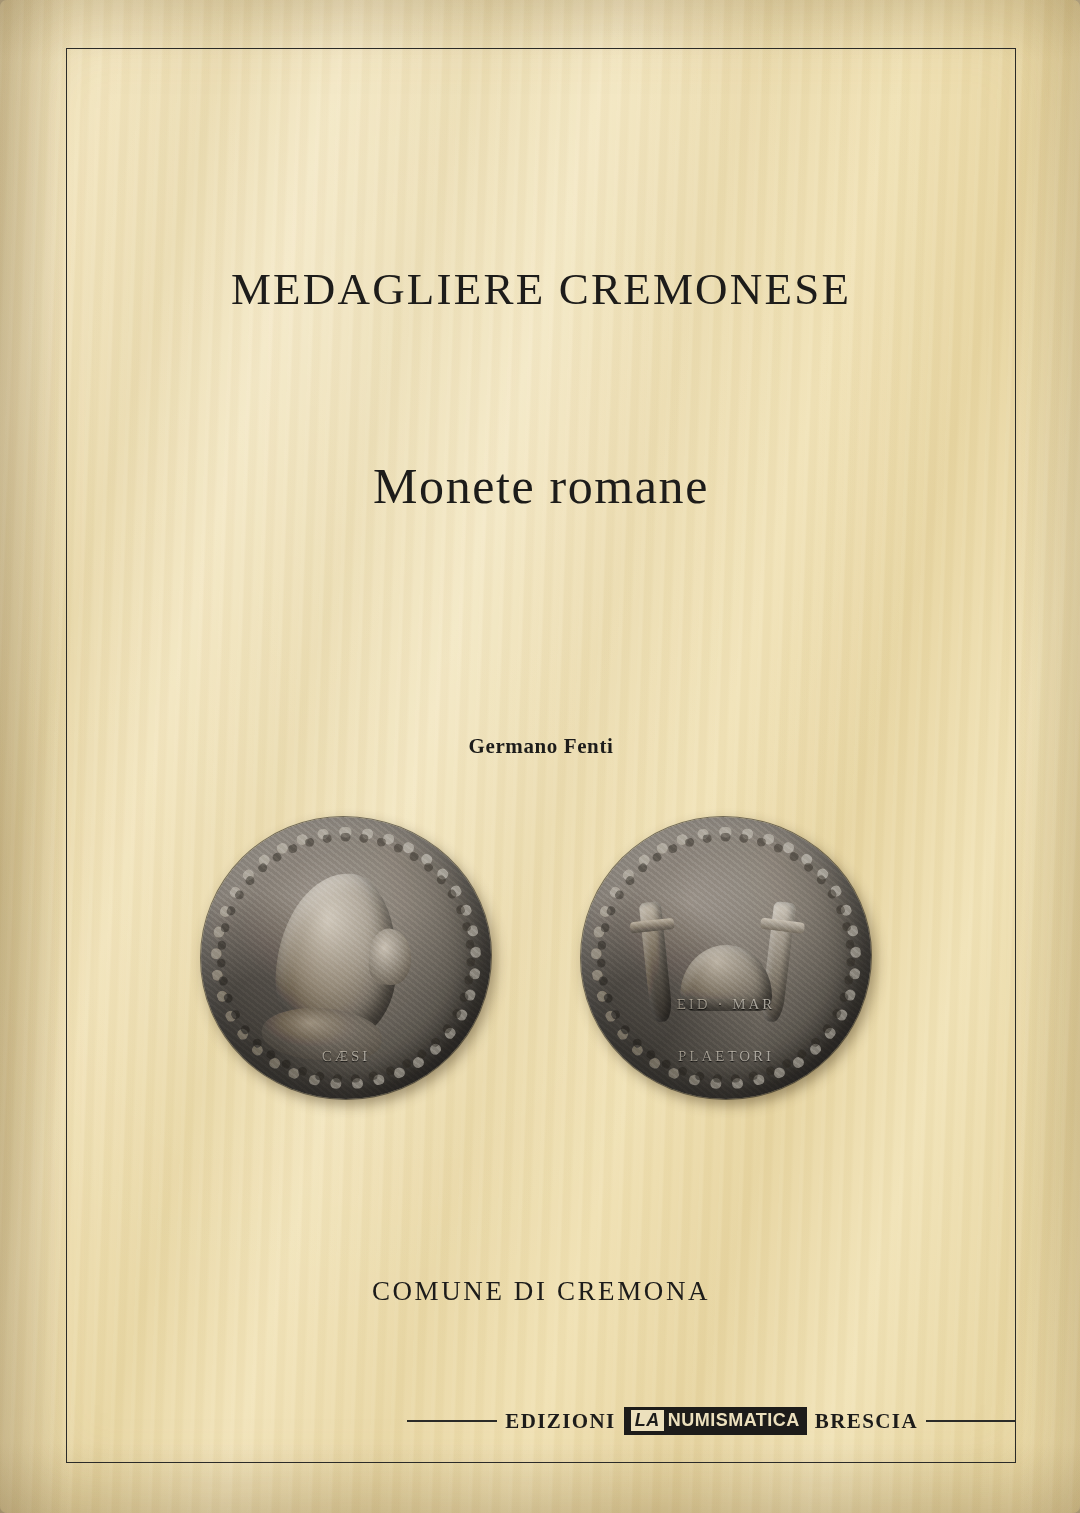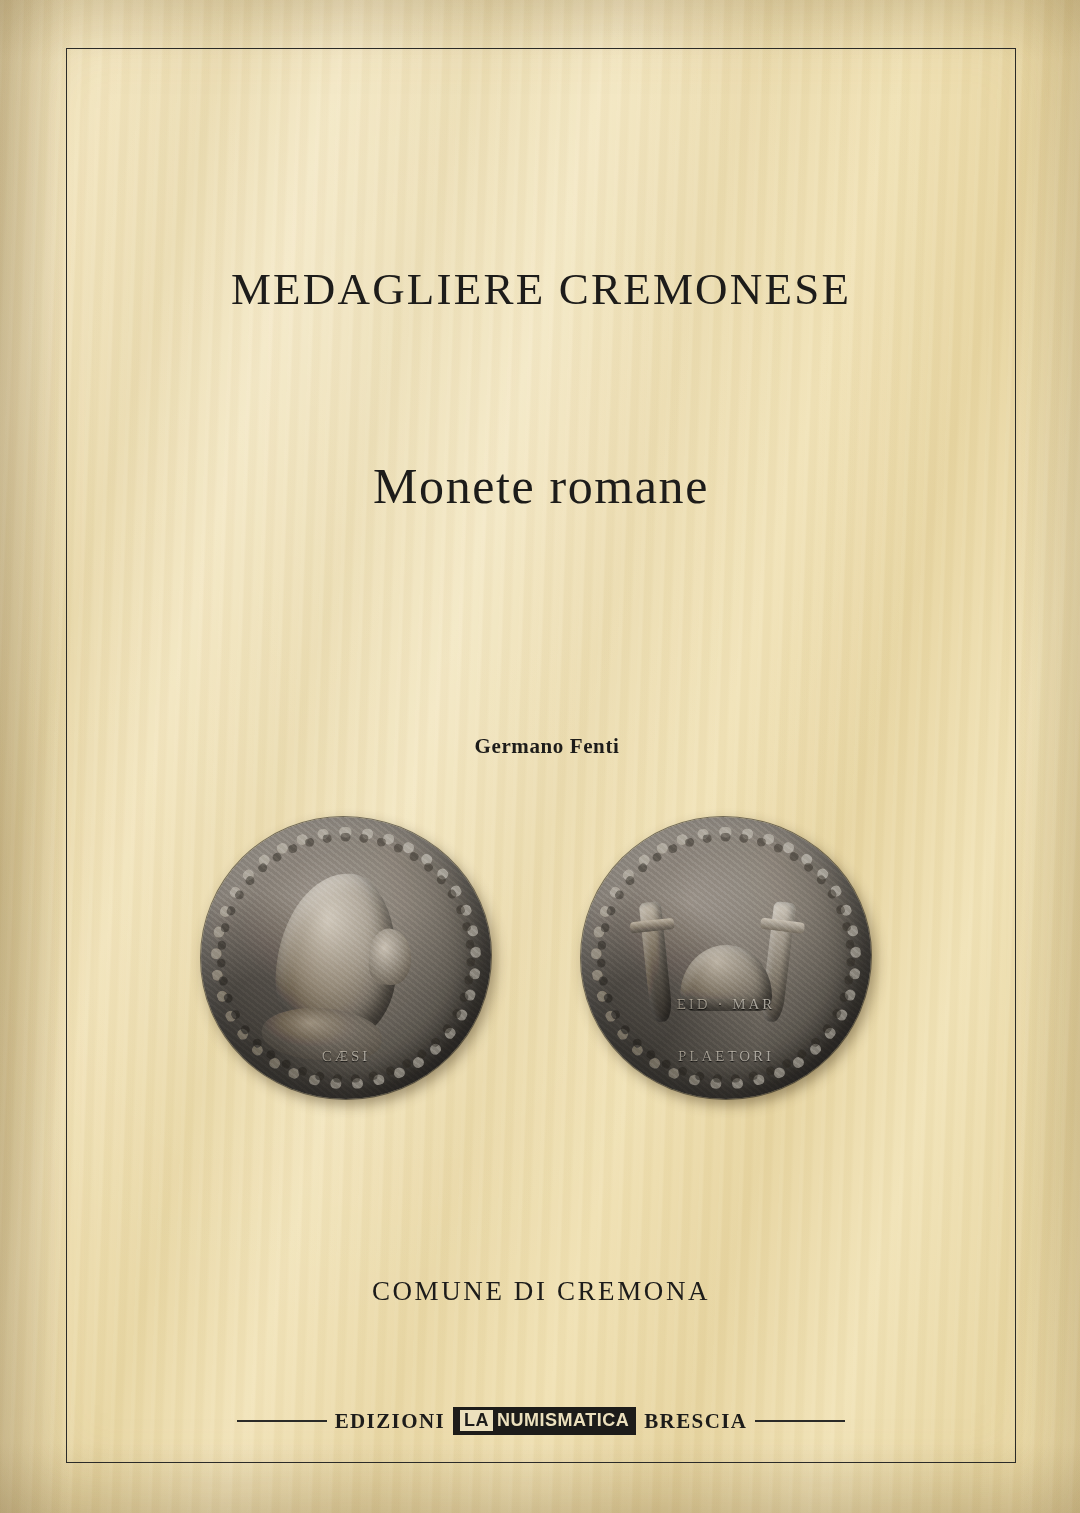--- a/index.html
+++ b/index.html
@@ -28,20 +28,21 @@
         #f1e2b6 24%,
         #e8d7a4 33%,
         #f2e4ba 42%,
         #e9d8a6 52%,
         #f0e1b3 62%,
         #e7d5a1 72%,
         #f1e3b7 82%,
         #e8d7a3 92%,
         #eddca9 100%);
     box-shadow: inset 0 0 90px rgba(150,125,70,0.25);
+    border-radius: 7px;
   }
   
   .grain {
     position: absolute;
     inset: 0;
     background-image: repeating-linear-gradient(
       92deg,
       rgba(255,255,255,0.10) 0px,
       rgba(255,255,255,0.10) 3px,
       rgba(176,150,95,0.07) 5px,
@@ -113,21 +114,20 @@
   .author {
     position: absolute;
     top: 686px;
     left: 0;
     width: 100%;
     text-align: center;
     font-size: 21px;
     font-weight: bold;
     letter-spacing: 0.6px;
     color: #1d1c1a;
-    padding-left: 6px;
   }
 
   
   .coins {
     position: absolute;
     top: 760px;
     left: 0;
     width: 100%;
     height: 310px;
   }
@@ -278,21 +278,21 @@
   }
 
   
   .imprint {
     position: absolute;
     bottom: 28px;
     left: 0;
     width: 100%;
     display: flex;
     align-items: center;
-    justify-content: center;
+    justify-content: flex-end;
     gap: 8px;
   }
   .imprint .rule {
     height: 1.4px;
     background: #2b2b28;
     width: 90px;
   }
   .imprint .txt {
     font-size: 21px;
     letter-spacing: 1.4px;
@@ -308,20 +308,21 @@
     font-size: 18px;
     letter-spacing: 0.5px;
     font-weight: bold;
     font-family: "Liberation Sans", sans-serif;
   }
   .logo-badge .la {
     background: #ece0bd;
     color: #1d1c1a;
     padding: 0 4px;
     margin-right: 4px;
+    font-style: italic;
   }
 </style>
 </head>
 <body>
 
 <div class="cover">
   <div class="grain"></div>
   <div class="vignette"></div>
 
   <div class="frame"></div>

